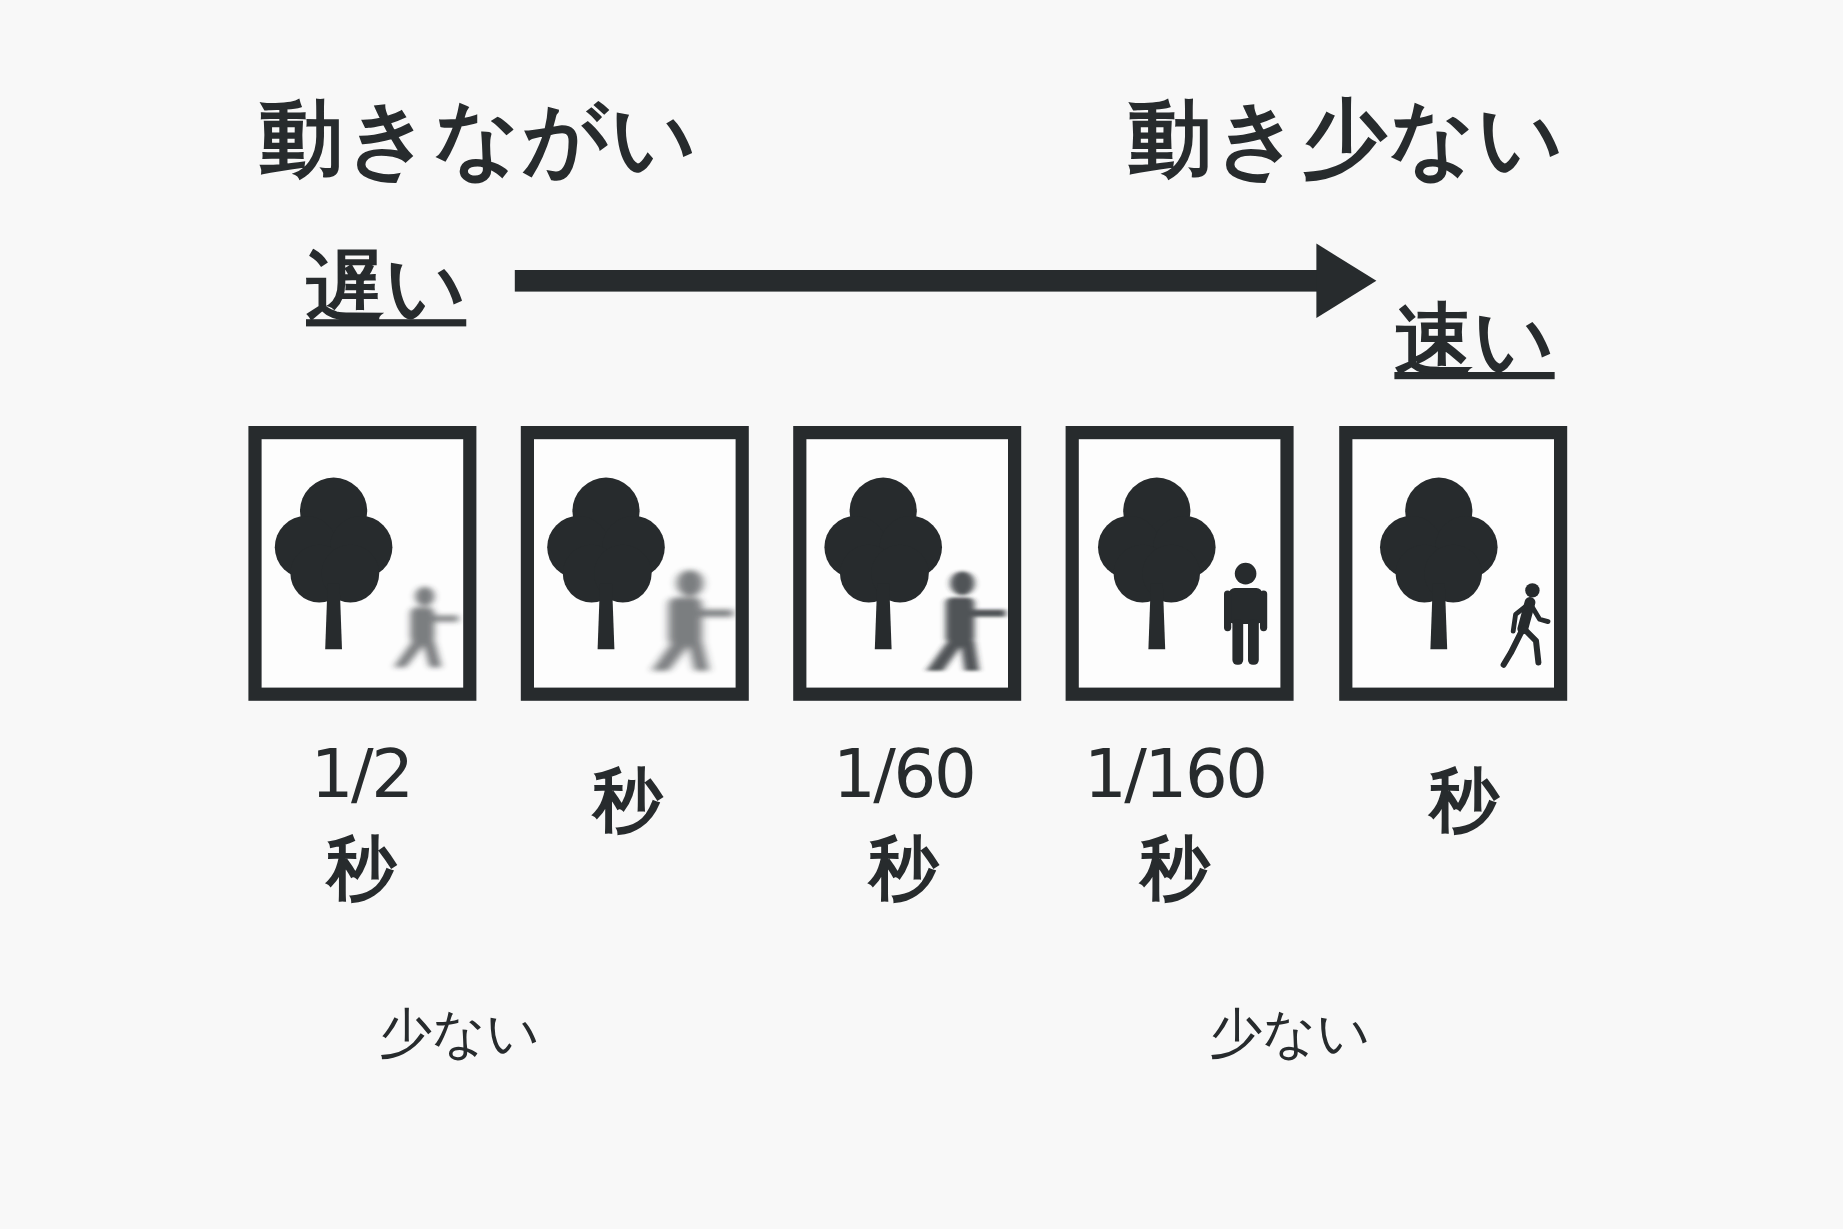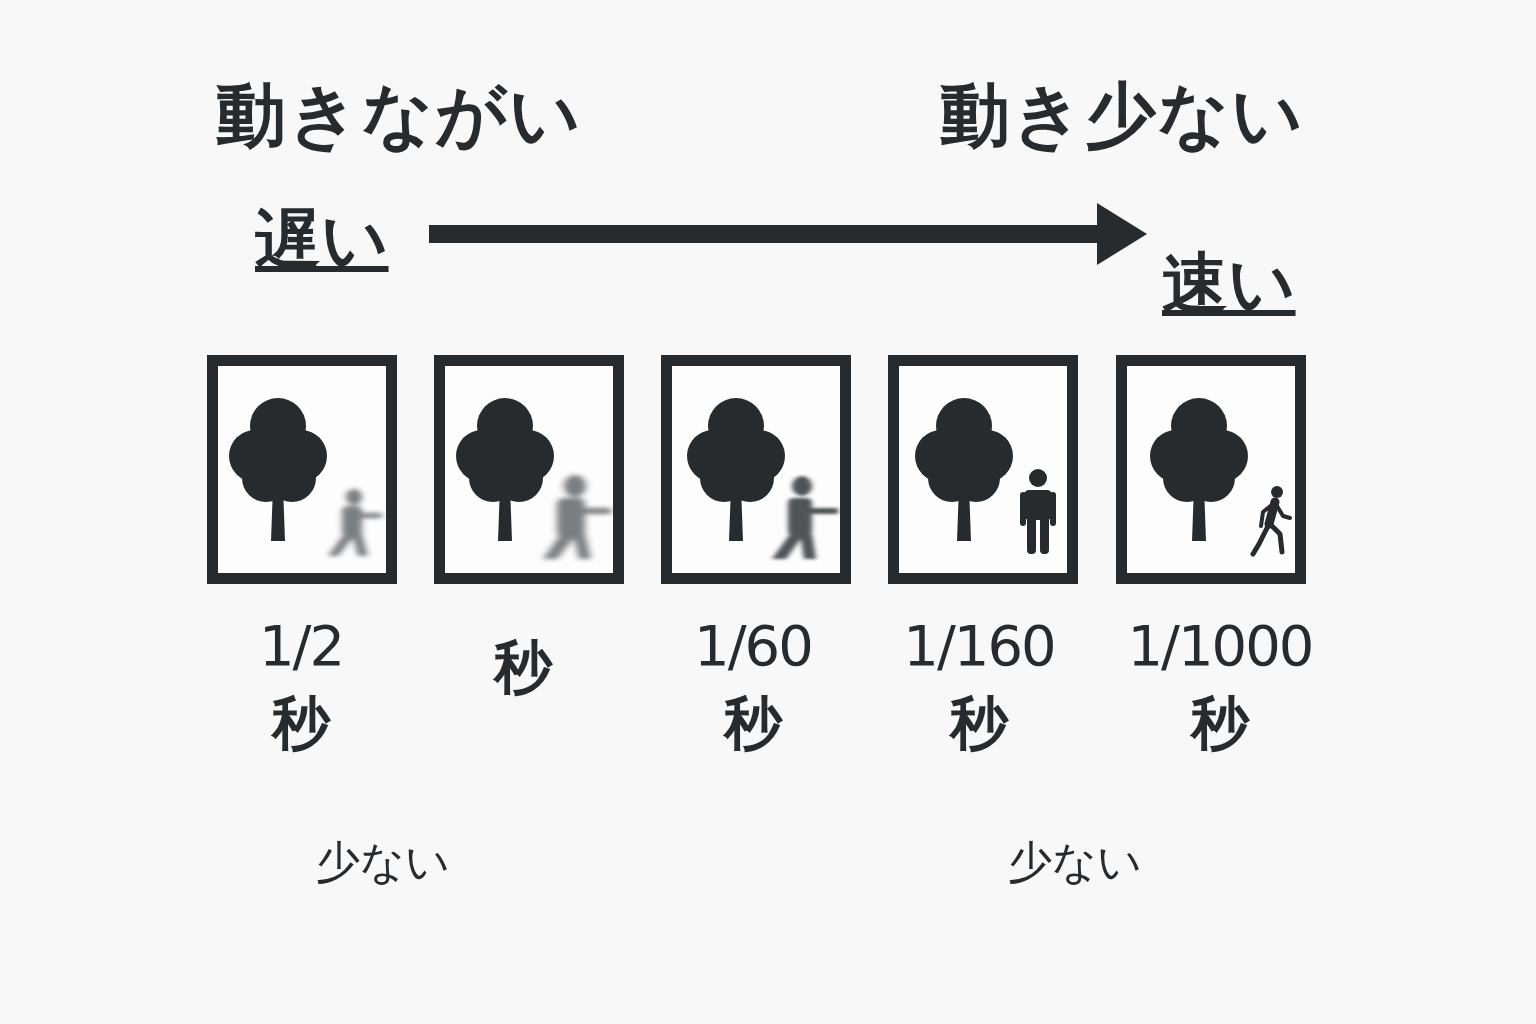--- a/index.html
+++ b/index.html
@@ -150,18 +150,17 @@
 </div>
 <div class="caption" style="left:638px; top:618px;">
   <div class="fraction">1/60</div>
   <div class="unit">秒</div>
 </div>
 <div class="caption" style="left:864px; top:618px;">
   <div class="fraction">1/160</div>
   <div class="unit">秒</div>
 </div>
 <div class="caption" style="left:1105px; top:618px;">
-  <div class="fraction">1/1000</div>
   <div class="unit">秒</div>
 </div>
 
 <div class="abs bottom" style="left:316px; top:840px;">少ない</div>
 <div class="abs bottom" style="left:1008px; top:840px;">少ない</div>
 
 </body></html>

